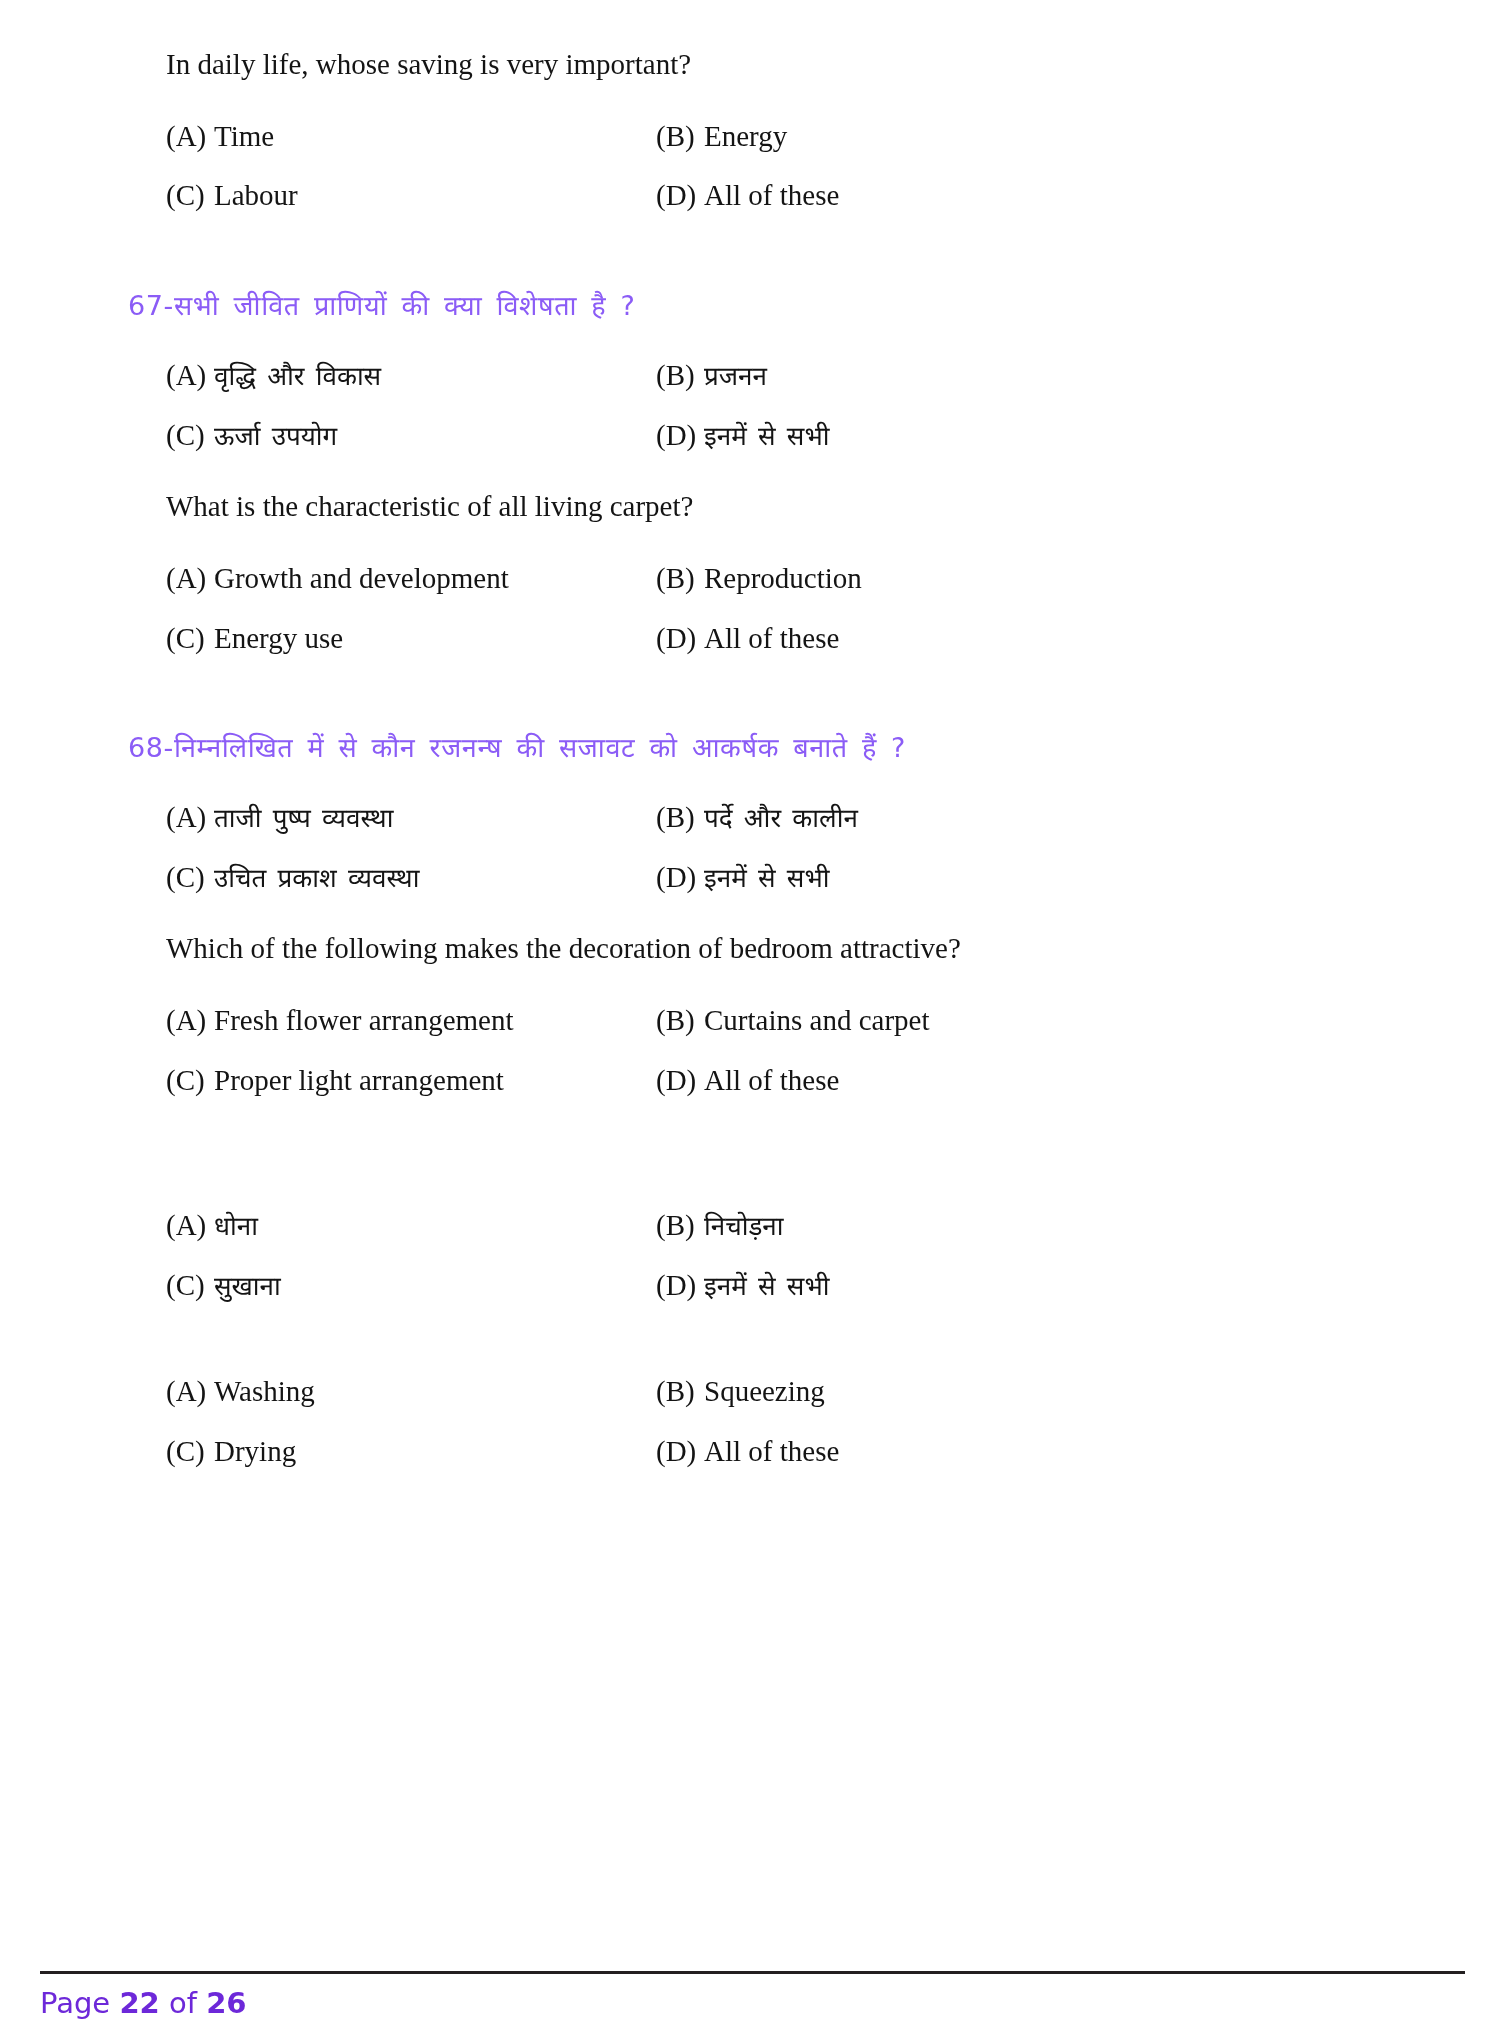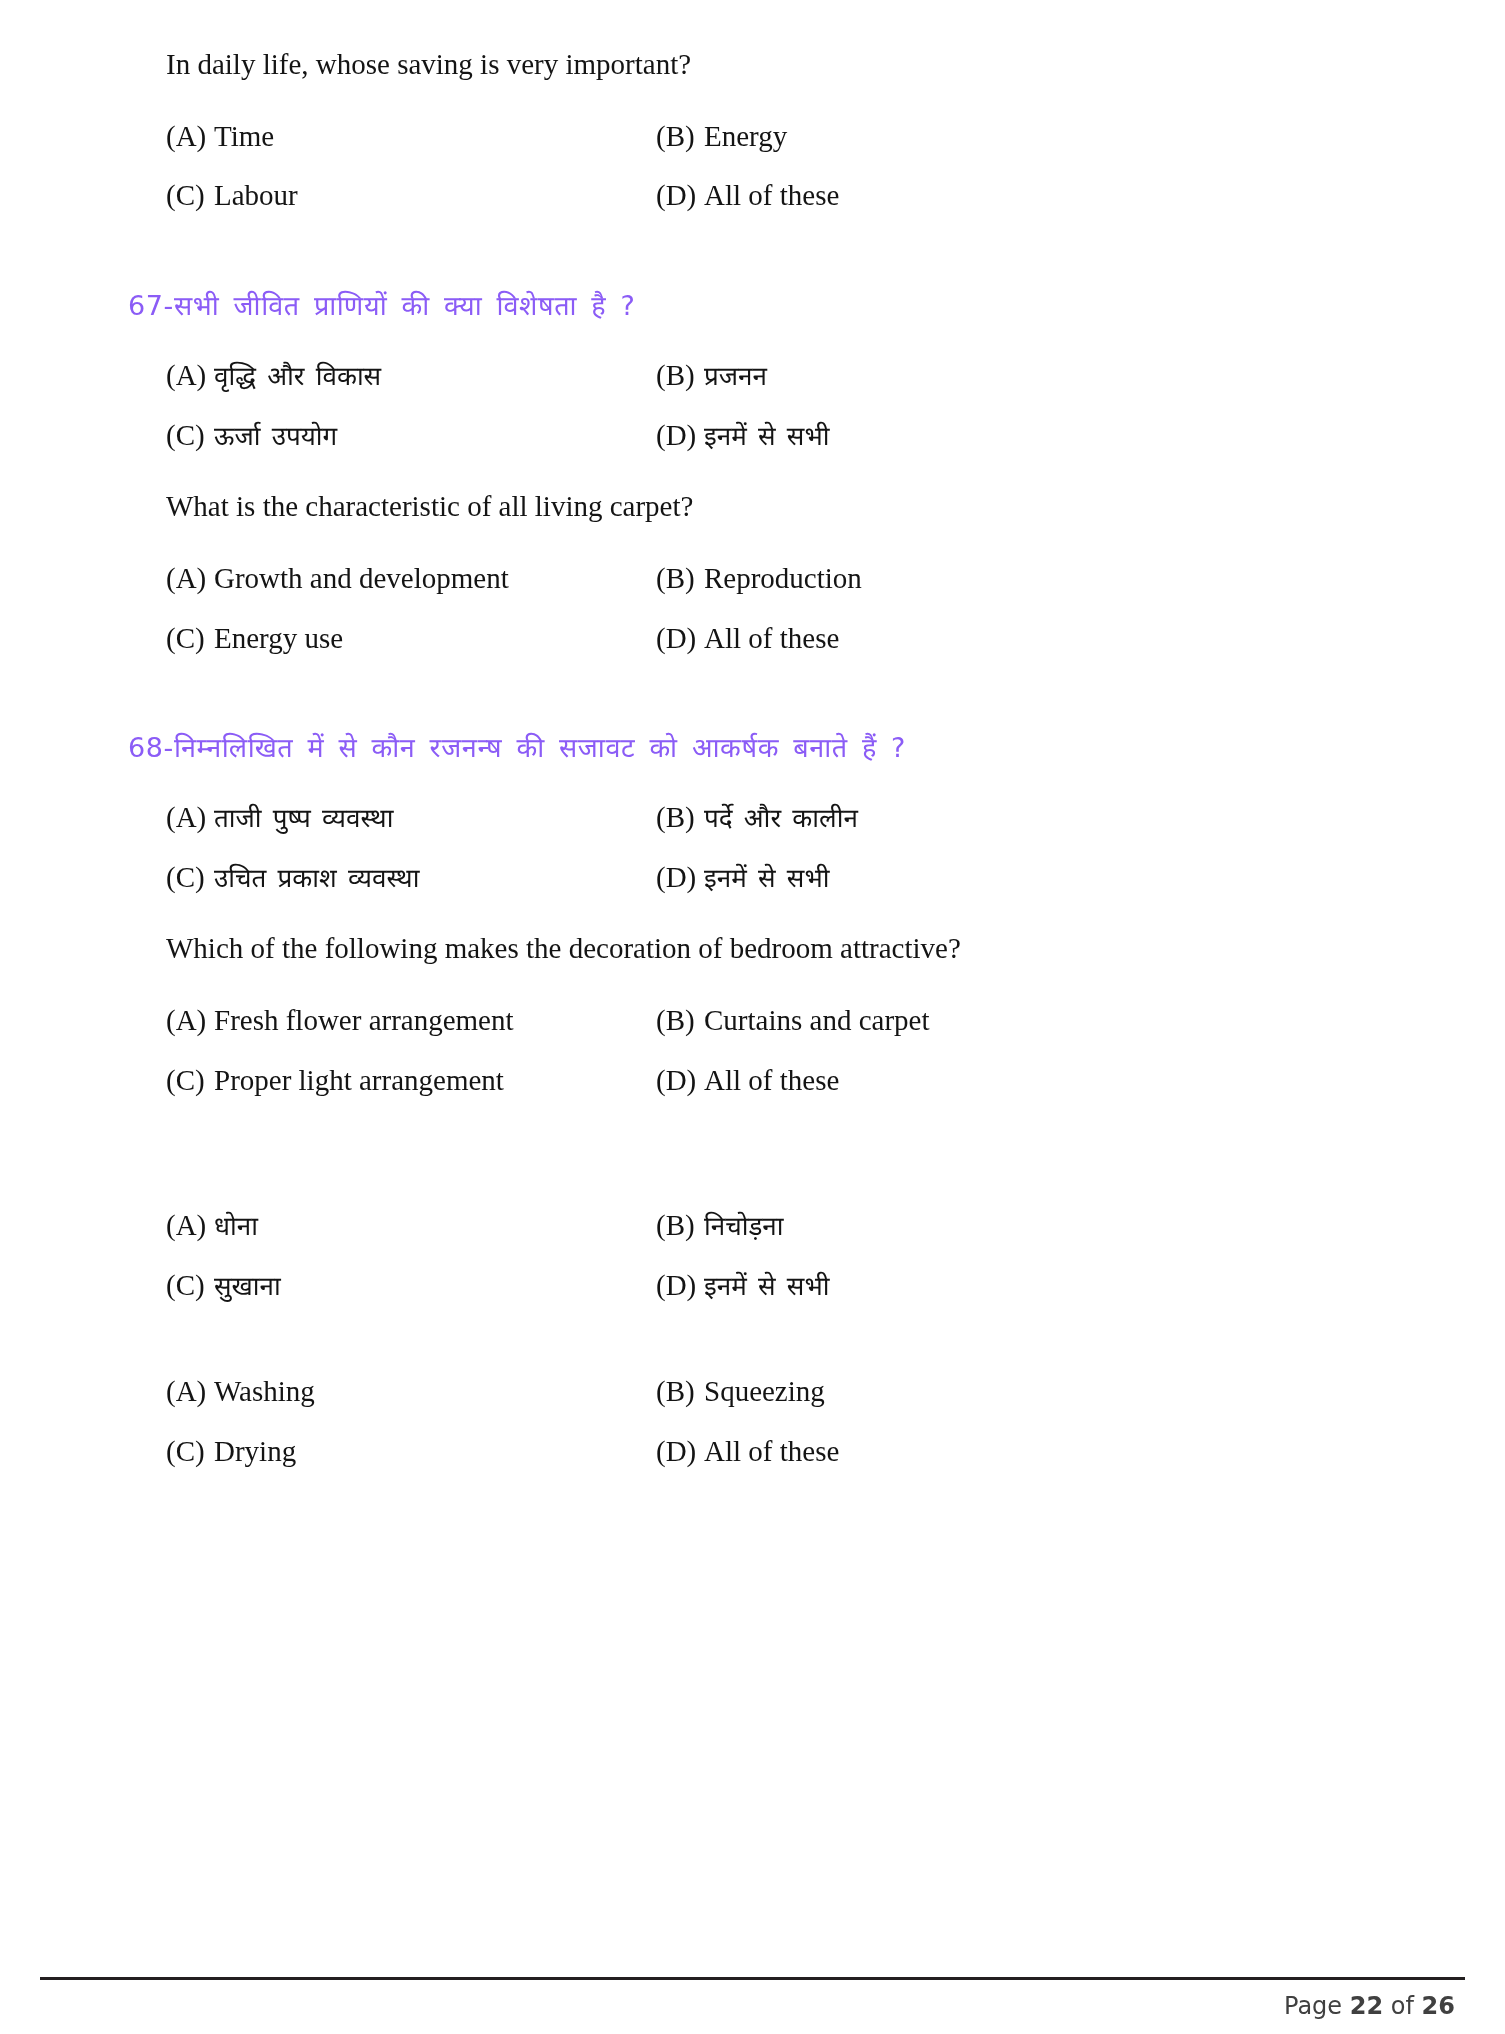--- a/index.html
+++ b/index.html
@@ -91,24 +91,24 @@
     left: 40px;
     right: 40px;
     bottom: 14px;
   }
   .footer-rule {
     border-top: 3px solid #231f20;
     width: 100%;
     margin-bottom: 12px;
   }
   .footer-text {
-    text-align: right;
+    text-align: left;
     font-family: "DejaVu Sans", sans-serif;
-    font-size: 24px;
-    color: #404040;
+    font-size: 29px;
+    color: #6d28d9;
     padding-right: 10px;
   }
   .footer-text b {
     font-weight: bold;
   }
 </style>
 </head>
 <body>
 
 <div class="page">

